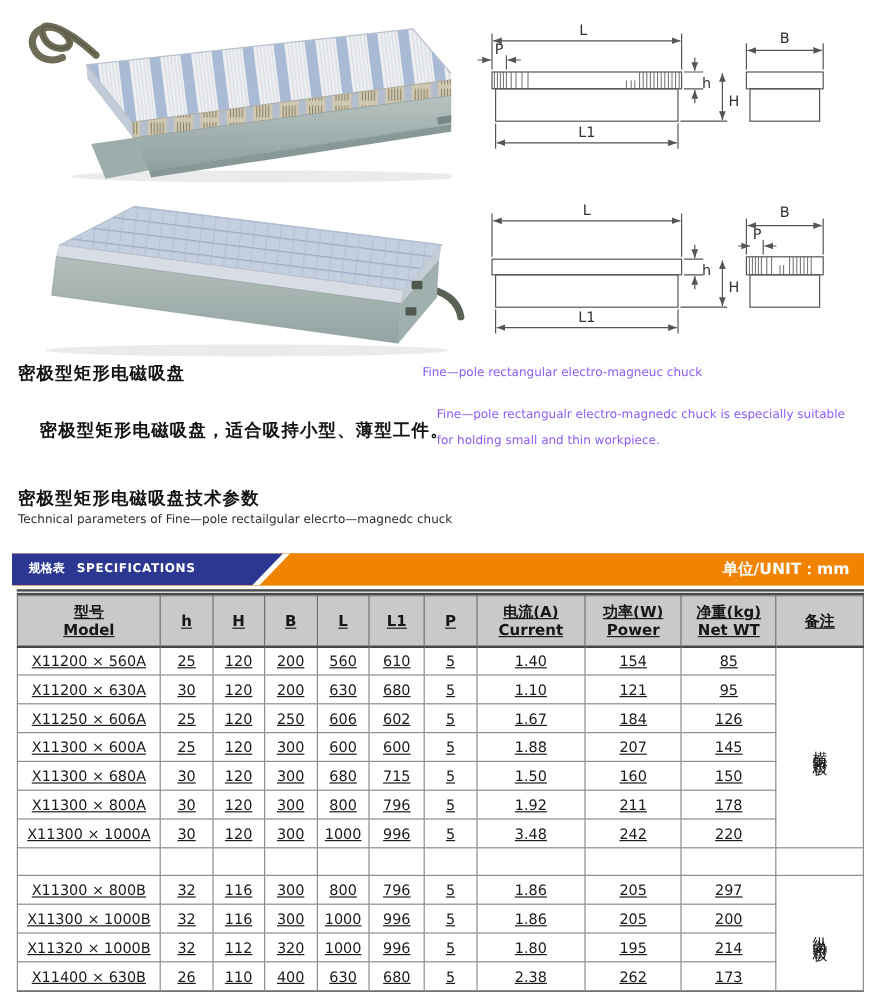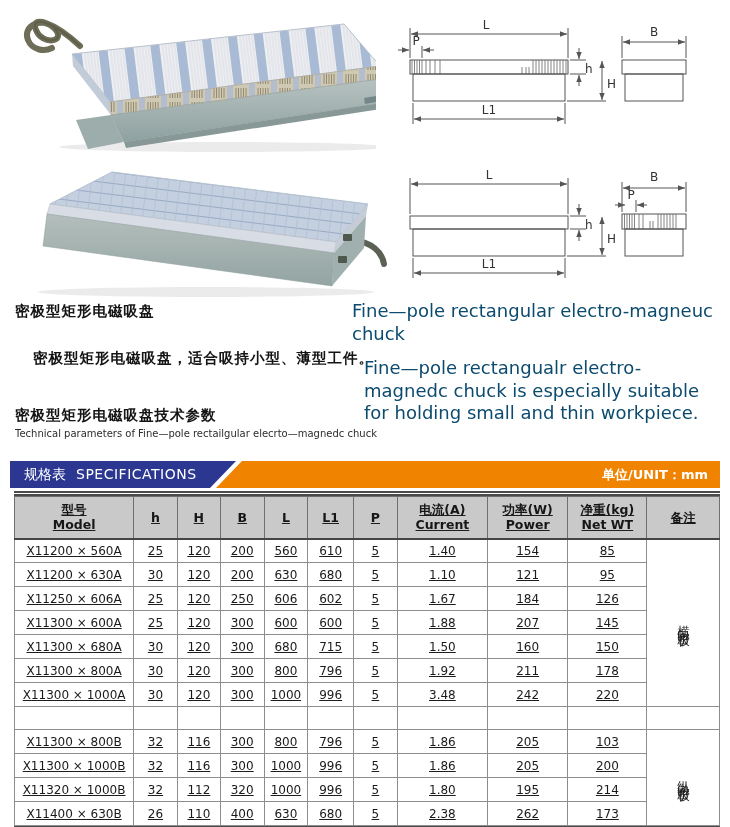--- a/index.html
+++ b/index.html
@@ -3,35 +3,35 @@
 <meta charset="utf-8">
 <style>
   * { box-sizing: border-box; }
   html,body { margin:0; padding:0; background:#fff; }
   body { font-family:"DejaVu Sans","Liberation Sans",sans-serif; color:#1e1e1e; }
   .page { position:relative; width:730px; height:827px; background:#fff; overflow:hidden; }
 
   
   .zh-title   { position:absolute; left:15px; top:302px; font-size:14.5px; font-weight:bold; color:#141414; letter-spacing:1px; }
   .zh-body    { position:absolute; left:15px; top:349px; font-size:14.5px; font-weight:bold; color:#141414; letter-spacing:1px;margin-left:18px; }
-  .en-desc    { position:absolute; left:352px; top:300px; width:372px; font-size:18px; color:#0c4a6e; line-height:22.5px; }
+  .en-desc    { position:absolute; left:352px; top:300px; width:372px; font-size:10px; color:#8b5cf6; line-height:22.5px; }
   .en-desc .p1 { margin:0 0 7px 0; }
   .en-desc .p2 { margin:12px; }
 
   .tech-zh { position:absolute; left:15px; top:406px; font-size:14.5px; font-weight:bold; color:#141414; letter-spacing:1px;text-align:center; }
   .tech-en { position:absolute; left:15px; top:428px; font-size:10px; color:#2c2c2c; }
 
   
   .band { position:absolute; left:10px; top:461px; width:710px; height:27px; }
   .band .orange-bg { position:absolute; inset:0; }
   .band .white-wedge { position:absolute; left:0; top:0; width:232px; height:100%; background:#fff;
                        clip-path:polygon(0 0,232px 0,206px 100%,0 100%); }
   .band .blue-wedge  { position:absolute; left:0; top:0; width:226px; height:100%;
                        clip-path:polygon(0 0,226px 0,200px 100%,0 100%); }
-  .band .left-text  { position:absolute; left:14px; top:0; line-height:27px; color:#fff; font-weight:normal; font-size:14px; }
+  .band .left-text  { position:absolute; left:14px; top:0; line-height:27px; color:#fff; font-weight:bold; font-size:10px; }
   .band .left-text .en { margin-left:10px; letter-spacing:.5px; }
   .band .right-text { position:absolute; right:12px; top:0; line-height:27px; color:#fff; font-weight:bold; font-size:13px; }
 
   
   .table-wrap { position:absolute; left:14px; top:491px; width:706px;
                 border-top:5px double #4a4a4a; border-bottom:5px double #4a4a4a; }
   table.spec { width:100%; border-collapse:collapse; table-layout:fixed;text-decoration:underline; }
   .spec th { background:#c9c9c9; border:1px solid #6f6f6f; border-bottom:2px solid #454545;
              height:42px; font-size:12.5px; font-weight:bold; line-height:15px; color:#161616; padding:0; text-align:center; }
   .spec td { border:1px solid #8d8d8d; height:24px; padding:0; font-size:12px; text-align:center; color:#1a1a1a; }
@@ -379,21 +379,21 @@
           <tr>
             <td>X11300 × 800B</td>
             <td>32</td>
             <td>116</td>
             <td>300</td>
             <td>800</td>
             <td>796</td>
             <td>5</td>
             <td>1.86</td>
             <td>205</td>
-            <td>103</td>
+            <td>297</td>
             <td rowspan="4" class="remark-cell"><span class="remark-text">纵向密极</span></td>
           </tr>
           <tr>
             <td>X11300 × 1000B</td>
             <td>32</td>
             <td>116</td>
             <td>300</td>
             <td>1000</td>
             <td>996</td>
             <td>5</td>

